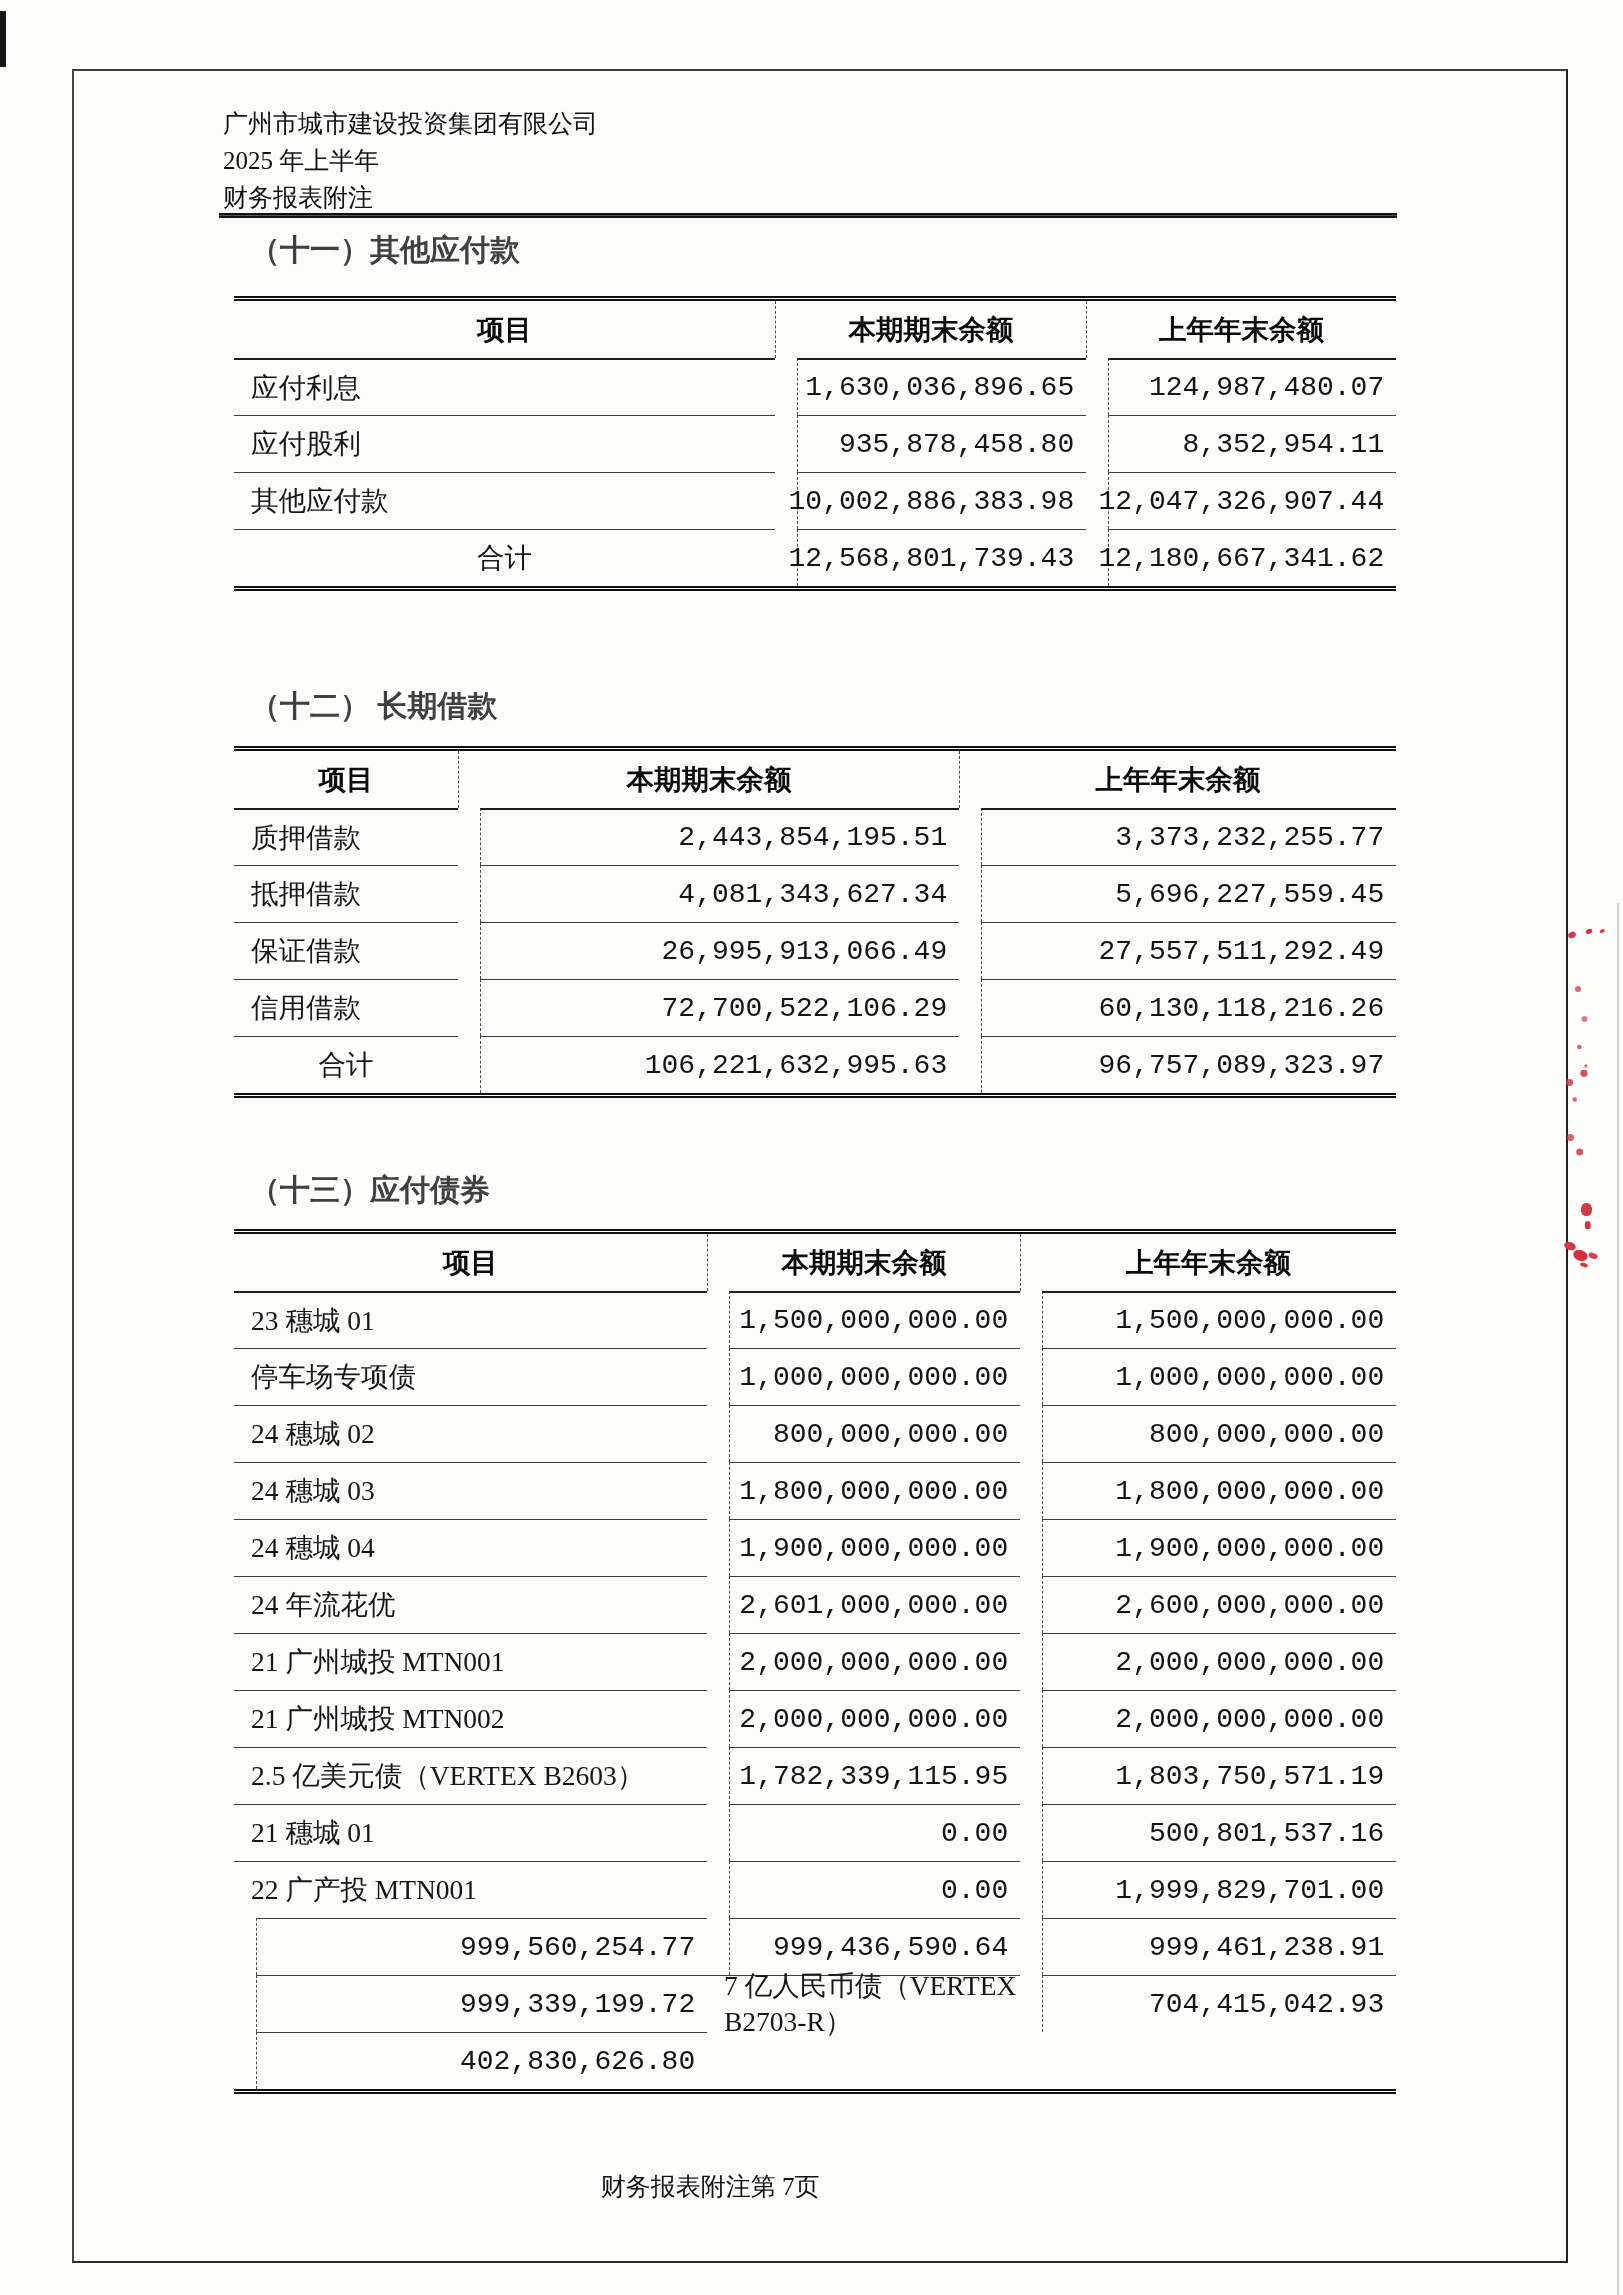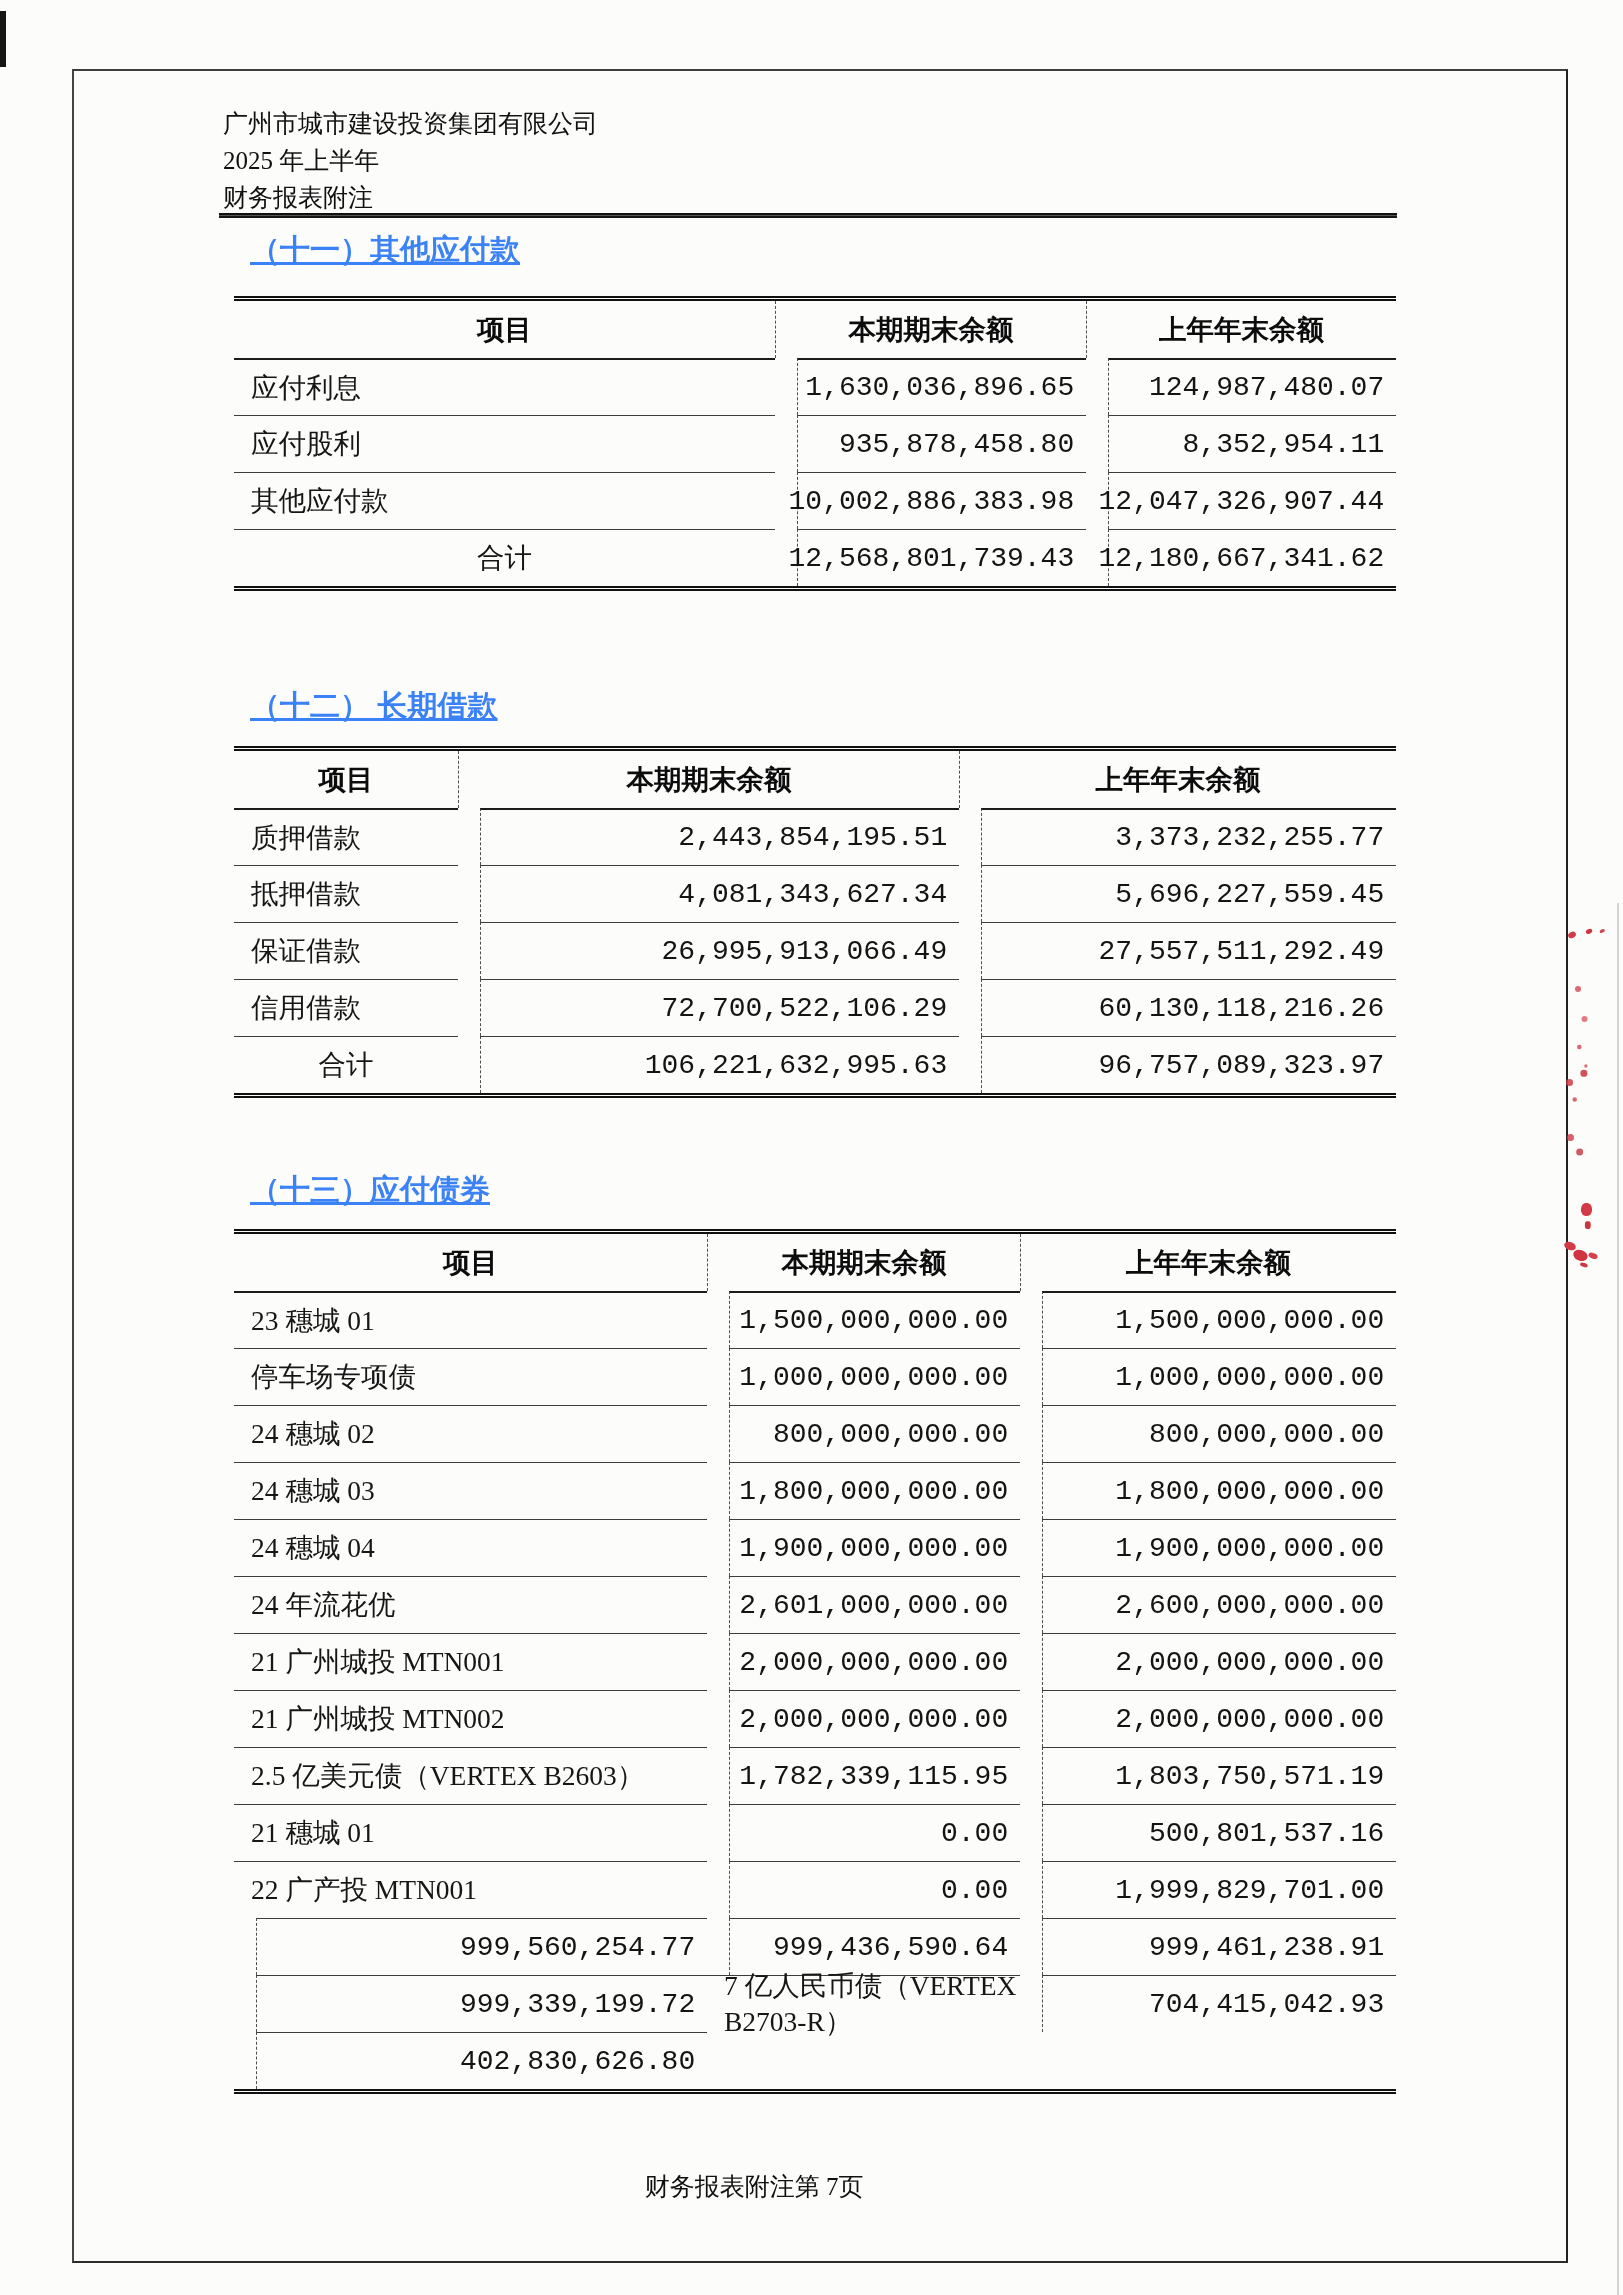--- a/index.html
+++ b/index.html
@@ -23,21 +23,21 @@
   }
   .edge-blob{position:absolute;left:0;top:10.5px;width:5.9px;height:56px;background:#151515;}
   .edge-shadow{position:absolute;left:1617px;top:903px;width:2px;height:1392px;background:#d3d3d0;}
 
   
   .hdr{position:absolute;left:223px;top:105px;font-size:25px;line-height:37px;color:#111;}
   .hdr div{white-space:nowrap;}
   .rule{position:absolute;left:219px;top:213px;width:1178px;height:4.6px;
         background:linear-gradient(#111 0 45%,#555 45% 60%,#161616 60% 100%);}
 
-  .sec-title{position:absolute;font-size:30px;font-weight:bold;color:#3b82f6;white-space:nowrap;text-decoration:underline;}
+  .sec-title{position:absolute;font-size:30px;font-weight:bold;color:#404040;white-space:nowrap;}
   .st1{left:250px;top:230px;}
   .st2{left:250px;top:686px;}
   .st3{left:250px;top:1170px;}
 
   
   .tbl{
     position:absolute;left:234px;width:1162px;display:grid;
     border-top:5.2px double #101010;border-bottom:5.2px double #101010;
     box-sizing:content-box;
   }
@@ -52,21 +52,21 @@
   .cn{
     justify-content:flex-end;padding-right:11.8px;
     font-family:"Liberation Mono","DejaVu Sans Mono",monospace;
     font-size:28px;letter-spacing:0;color:#141414;white-space:nowrap;margin-left:22px;
   }
   .c2,.c3{border-left:1.3px dashed #4e4e4e;}
   .r{border-top:1.3px solid #3c3c3c;}
   .fr{border-top:2px solid #1c1c1c;}
 
   .footer{position:absolute;left:0;top:2170px;width:1420px;text-align:center;
-          font-size:25px;color:#111;padding-left:44px;}
+          font-size:25px;color:#111;}
 
   
   .ink{position:absolute;border-radius:50%;background:#d23a45;}
   .ink1{left:1568px;top:932px;width:7.9px;height:5.9px;transform:rotate(-25deg);
         box-shadow:17px 3.9px 0 -0.7px #cf3440, 29px 9.2px 0 -1.3px #d6424c;}
   .ink2{left:1575px;top:986px;width:5.9px;height:5.9px;opacity:.75;
         box-shadow:6.5px 30px 0 0 #d8525b, 1.3px 58px 0 -0.7px #c93a44, 7.9px 77px 0 -1.3px #d0454f;}
   .ink3{left:1566px;top:1079px;width:7.2px;height:6.5px;opacity:.85;
         box-shadow:14.4px -9.2px 0 0 #cb3540, 5.2px 17px 0 -1.3px #d64e58;}
   .ink4{left:1567px;top:1134px;width:6.5px;height:7.2px;opacity:.8;

